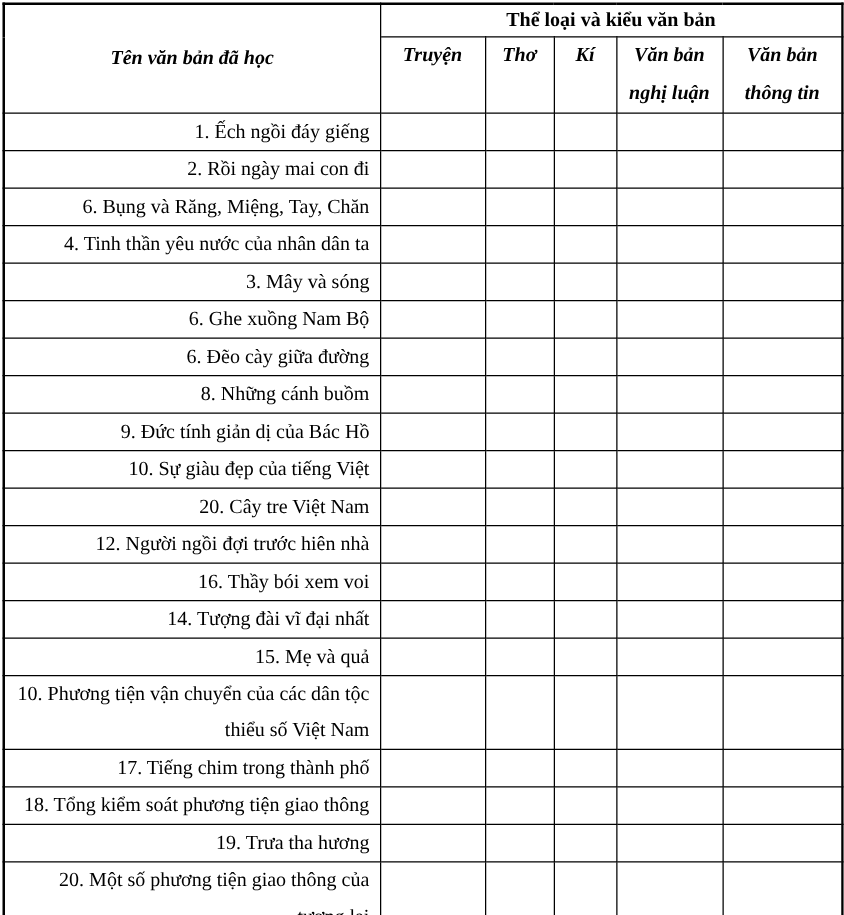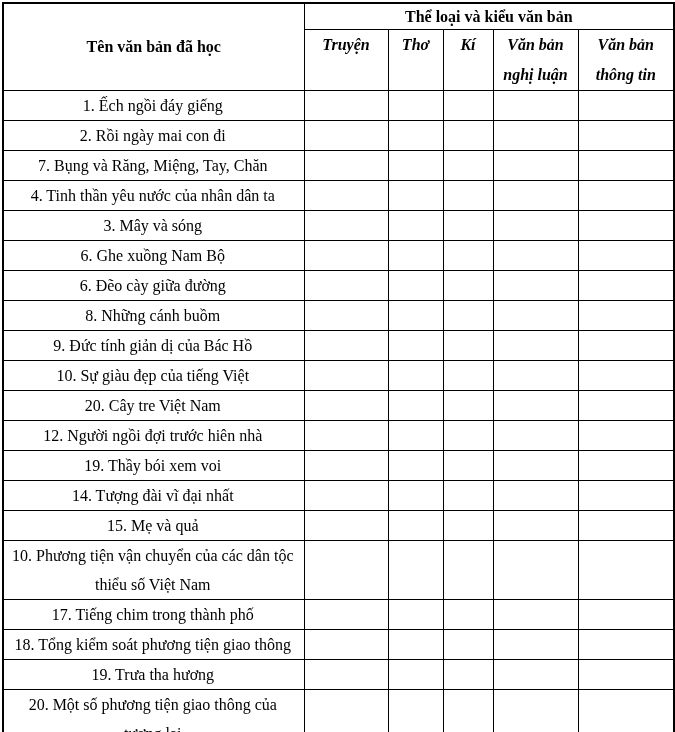--- a/index.html
+++ b/index.html
@@ -24,35 +24,35 @@
     border: 1.5px solid #000;
     font-size: 16px;
     overflow: hidden;
   }
   th {
     font-weight: bold;
     text-align: center;
     padding: 0 2px;
   }
   tr.group-row th.group-header { height: 25px; line-height: 25px; }
-  th.corner-header { vertical-align: middle; }
+  th.corner-header { vertical-align: middle; font-style: italic; }
   tr.sub-row th {
     height: 59px;
     vertical-align: top;
     line-height: 30px;
     font-weight: bold;
     font-style: italic;
   }
   tbody td {
     height: 27px;
     line-height: 29px;
     vertical-align: middle;
   }
   tbody td.title-cell {
-    text-align: center;
+    text-align: right;
     padding: 0 8px 0 6px;
   }
 </style>
 </head>
 <body>
 
 <table class="doc-table">
   <colgroup>
     <col style="width:301px">
     <col style="width:84px">
@@ -85,21 +85,21 @@
   </tr>
       <tr>
     <td class="title-cell">2. Rồi ngày mai con đi</td>
     <td class="blank-cell"></td>
     <td class="blank-cell"></td>
     <td class="blank-cell"></td>
     <td class="blank-cell"></td>
     <td class="blank-cell"></td>
   </tr>
       <tr>
-    <td class="title-cell">7. Bụng và Răng, Miệng, Tay, Chăn</td>
+    <td class="title-cell">6. Bụng và Răng, Miệng, Tay, Chăn</td>
     <td class="blank-cell"></td>
     <td class="blank-cell"></td>
     <td class="blank-cell"></td>
     <td class="blank-cell"></td>
     <td class="blank-cell"></td>
   </tr>
       <tr>
     <td class="title-cell">4. Tinh thần yêu nước của nhân dân ta</td>
     <td class="blank-cell"></td>
     <td class="blank-cell"></td>
@@ -165,21 +165,21 @@
   </tr>
       <tr>
     <td class="title-cell">12. Người ngồi đợi trước hiên nhà</td>
     <td class="blank-cell"></td>
     <td class="blank-cell"></td>
     <td class="blank-cell"></td>
     <td class="blank-cell"></td>
     <td class="blank-cell"></td>
   </tr>
       <tr>
-    <td class="title-cell">19. Thầy bói xem voi</td>
+    <td class="title-cell">16. Thầy bói xem voi</td>
     <td class="blank-cell"></td>
     <td class="blank-cell"></td>
     <td class="blank-cell"></td>
     <td class="blank-cell"></td>
     <td class="blank-cell"></td>
   </tr>
       <tr>
     <td class="title-cell">14. Tượng đài vĩ đại nhất</td>
     <td class="blank-cell"></td>
     <td class="blank-cell"></td>

